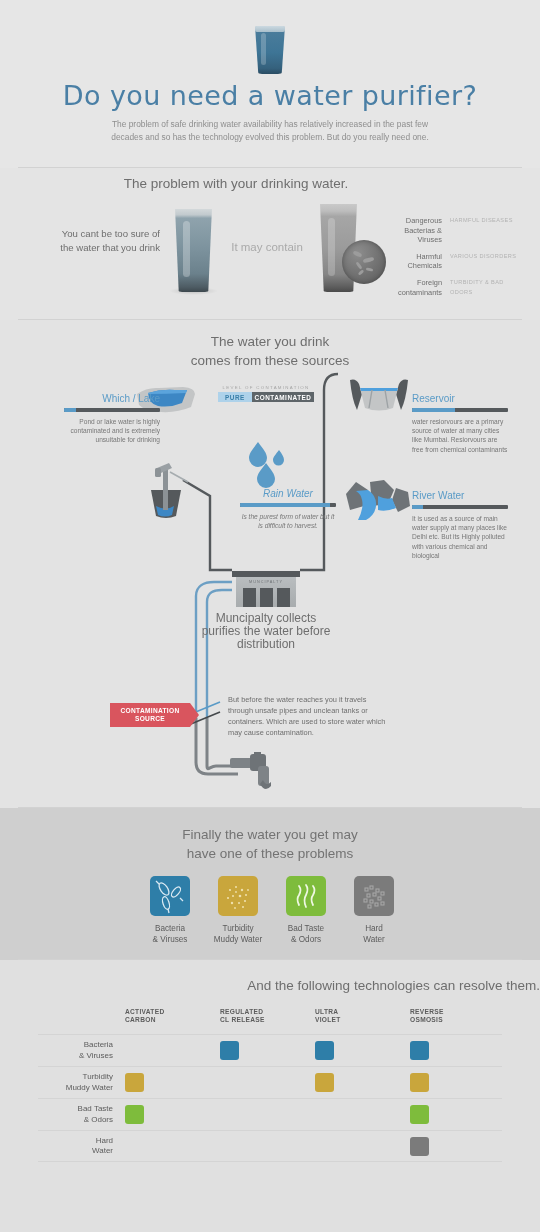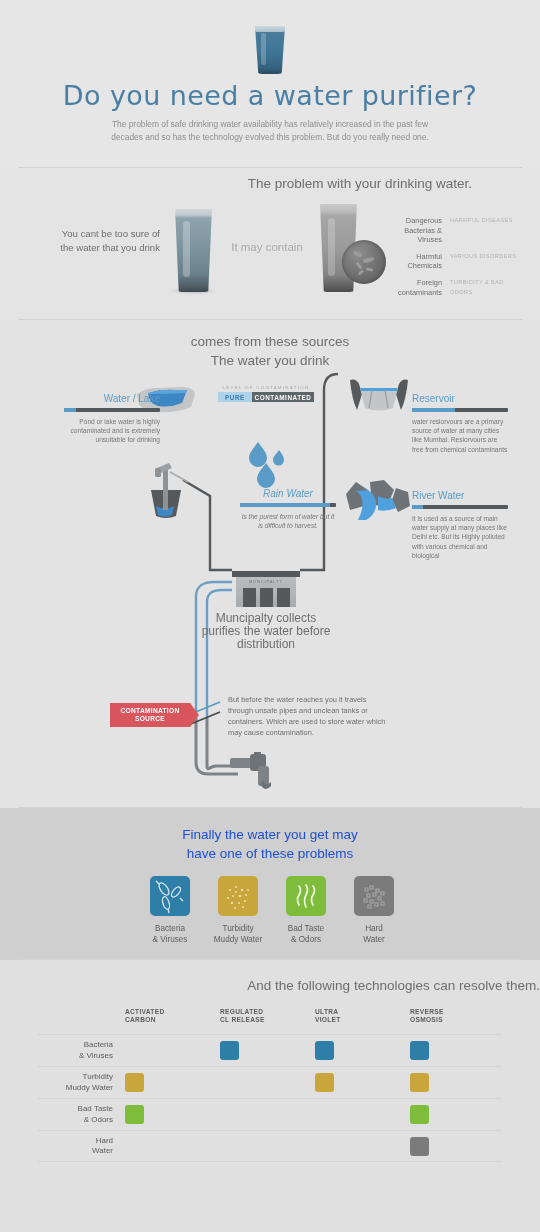--- a/index.html
+++ b/index.html
@@ -43,21 +43,21 @@
     font-size:27px; font-weight:400; color:#4a7fa5; letter-spacing:.4px;
     font-family:"DejaVu Sans", sans-serif;
   }
   .hero-sub {
     position:absolute; left:108px; top:118px; width:324px; text-align:center;
     font-size:8.4px; line-height:13px; color:#8e8e8e;
   }
 
   
   .problem-title {
-    position:absolute; left:0; top:176px; width:472px; text-align:right;
+    position:absolute; left:0; top:176px; width:472px; text-align:center;
     font-size:13.5px; color:#6e6e6e; font-weight:400;
   }
   .problem-left {
     position:absolute; left:50px; top:227px; width:110px; text-align:right;
     font-size:9.6px; line-height:14px; color:#6e6e6e;
   }
   .glass-clean { position:absolute; left:173px; top:209px; width:41px; height:83px; }
   .gc-body {
     position:absolute; left:0; top:0; width:41px; height:83px;
     background:linear-gradient(180deg,#d3d8da 0%,#c2cace 7%,#8fa3ad 11%,#7e949f 45%,#6b818c 78%,#4e5c64 94%,#3d484e 100%);
@@ -138,21 +138,21 @@
     border-top:12px solid transparent; border-bottom:12px solid transparent; border-left:9px solid #d9555e;
   }
   .pipe-text {
     position:absolute; left:228px; top:694px; width:160px;
     font-size:7.4px; line-height:11px; color:#6e6e6e;
   }
 
   
   .issues-title {
     position:absolute; left:0; top:825px; width:540px; text-align:center;
-    font-size:13.5px; line-height:19px; color:#1d4ed8;
+    font-size:13.5px; line-height:19px; color:#737373;
   }
   .issue { position:absolute; width:84px; text-align:center; }
   .issue-box { width:40px; height:40px; border-radius:5px; margin:0 auto 7px; position:relative; overflow:hidden; }
   .issue-label { font-size:8.2px; line-height:11px; color:#5c5c5c; }
 
   
   .tech-title {
     position:absolute; left:0; top:978px; width:540px; text-align:right;
     font-size:13.5px; color:#6e6e6e;
   }
@@ -214,22 +214,22 @@
     </div>
     <div class="cl-row">
       <div class="cl-name">Foreign contaminants</div>
       <div class="cl-eff">TURBIDITY &amp; BAD ODORS</div>
     </div>
   </div>
   <div class="divider" style="top:319px;"></div>
 
   <div class="sec-sources"></div>
   <div class="sources-title">
+    <div>The water you drink</div>
     <div>comes from these sources</div>
-    <div>The water you drink</div>
   </div>
 
   <svg class="pipe" style="left:0;top:320px;" width="540" height="488">
     <path d="M324,70 C324,58 330,54 338,54 L338,54" fill="none" stroke="#55595c" stroke-width="2.4"></path>
     <path d="M324,70 L324,250 L300,250" fill="none" stroke="#55595c" stroke-width="2.4"></path>
     <path d="M183,160 L210,176 L210,250 L232,250" fill="none" stroke="#55595c" stroke-width="2.4"></path>
     <path d="M196,398 L196,276 C196,266 204,262 214,262 L232,262" fill="none" stroke="#6c9fc4" stroke-width="2.4"></path>
     <path d="M207,398 L207,282 C207,272 214,270 222,270 L232,270" fill="none" stroke="#6c9fc4" stroke-width="2.4"></path>
     <path d="M196,398 L196,442 C196,450 200,454 208,454 L238,454" fill="none" stroke="#7e8387" stroke-width="3"></path>
     <path d="M207,398 L207,446 C207,452 210,446 216,446 L238,446" fill="none" stroke="#7e8387" stroke-width="3"></path>
@@ -254,21 +254,21 @@
       <div class="scale-cont">CONTAMINATED</div>
     </div>
   </div>
 
   <svg class="ill pond" viewBox="0 0 62 34">
     <path d="M2,14 q10,-7 22,-6 l24,-1 q12,1 12,7 l-4,13 q-14,6 -30,5 q-16,-1 -22,-7 z" fill="#c3c5c6"></path>
     <path d="M13,13 q13,-4 27,-3 l12,0 l-5,13 q-12,5 -24,3 q-9,-2 -10,-13 z" fill="#3d87c4"></path>
     <path d="M13,13 q13,-4 27,-3 l12,0 l-1,3 q-20,1 -38,1 z" fill="#5ba4dc"></path>
   </svg>
   <div class="src src-left" style="left:64px;top:393px;">
-    <div class="src-title">Water / Lake</div>
+    <div class="src-title">Which / Lake</div>
     <div class="src-meter">
         <span style="width:12%"></span>
       </div>
     <div class="src-desc">Pond or lake water is highly contaminated and is extremely unsuitable for drinking</div>
   </div>
 
   <svg class="ill gw" viewBox="0 0 46 60">
     <path d="M8,30 l30,0 l-5,26 q-10,4 -20,0 z" fill="#55595c"></path>
     <path d="M13,46 q10,5 18,0 l-2,9 q-7,3 -14,0 z" fill="#3d87c4"></path>
     <rect x="20" y="8" width="5" height="42" fill="#8c9296"></rect>

